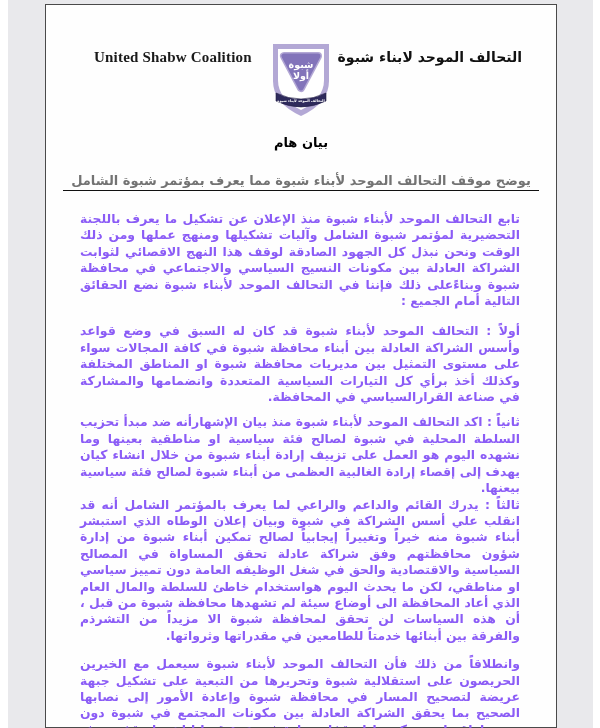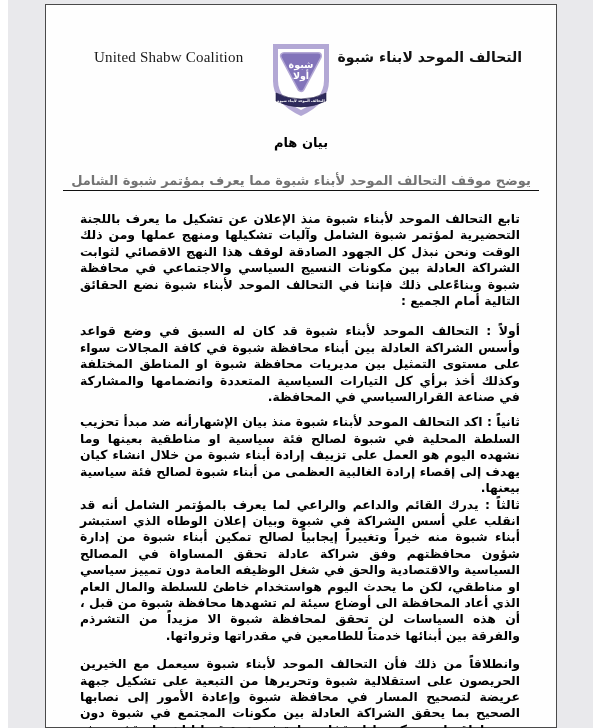--- a/index.html
+++ b/index.html
@@ -7,37 +7,37 @@
               font-family:"DejaVu Sans", sans-serif; }
   .viewport { position:relative; width:600px; height:728px; background:#ffffff; }
   .gray-mat { position:absolute; left:8px; top:0; width:585px; height:728px;
               background:#e9e9ec; }
   .page { position:absolute; left:45px; top:4px; width:512px; height:724px;
           background:#fefefe; border:1px solid #4a4a4a; }
 
   
   .header { position:relative; height:128px; }
   .header-english { position:absolute; left:48px; top:44px;
-                    font-family:"Liberation Serif", serif; font-weight:normal;
+                    font-family:"Liberation Serif", serif; font-weight:bold;
                     font-size:15px; color:#1a1a1a; letter-spacing:.2px;text-align:right; }
   .header-arabic  { position:absolute; right:34px; top:44px; direction:rtl;
                     font-weight:bold; font-size:14px; color:#111; }
   .logo { position:absolute; left:50%; transform:translateX(-50%); top:36px;
           width:64px; height:78px; }
 
   
   .title-block { margin-top:2px; text-align:center; direction:rtl; }
   .title-line1 { font-weight:bold; font-size:13px; color:#000000; }
   .title-line2 { display:inline-block; font-weight:bold; font-size:13px; color:#737373;
                  border-bottom:1.6px solid #111; padding:1px 8px 2px 8px; margin-top:3px; }
 
   
   .body-text { padding:20px 36px 0 34px; direction:rtl; }
   .body-text p { font-weight:bold; font-size:12.4px; line-height:16.4px;
-                 color:#000000; text-align:justify; }
+                 color:#8b5cf6; text-align:justify; }
   .p-gap-a { margin-bottom:14px; }
   .p-gap-b { margin-bottom:9px; }
   .p-gap-c { }
   .p-gap-d { margin-bottom:12px; }
 </style>
 </head>
 <body>
 
 <div class="viewport">
   <div class="gray-mat"></div>

